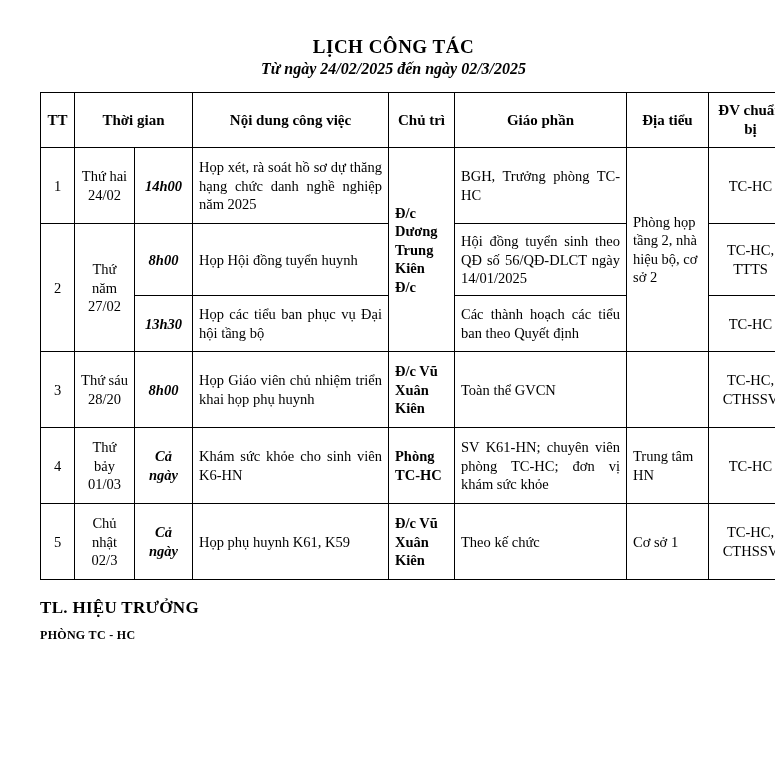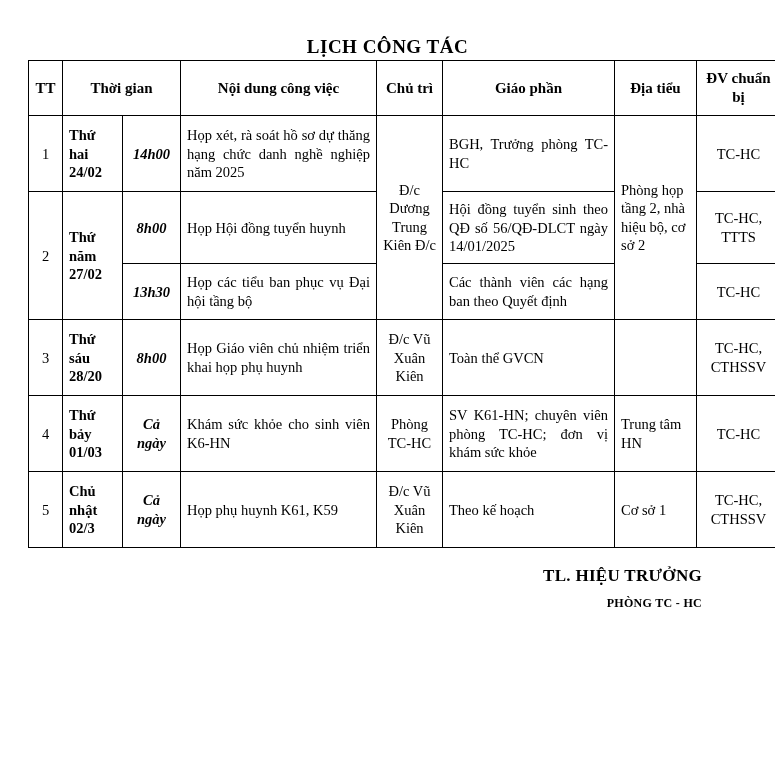--- a/index.html
+++ b/index.html
@@ -12,21 +12,21 @@
     background: #ffffff;
     font-family: "Liberation Serif", serif;
     color: #000000;
     overflow: hidden;
   }
   .page {
     position: relative;
     width: 775px;
     height: 775px;
     box-sizing: border-box;
-    padding: 28px 28px 0 28px;
+    padding: 28px 28px 0 40px;
   }
   .doc-title {
     text-align: center;
     font-size: 19px;
     font-weight: bold;
     letter-spacing: 0.5px;
     margin: 8px 0 2px 0;
   }
   .doc-subtitle {
     text-align: center;
@@ -60,56 +60,57 @@
   .col-chair { width: 66px; }
   .col-part { width: 172px; }
   .col-place { width: 82px; }
   .col-unit { width: 84px; }
 
   td.tt {
     text-align: center;
     font-size: 15px;
   }
   td.day {
-    text-align: left;
-    font-weight: bold;
+    text-align: center;
+    font-weight: normal;
     font-size: 15px;
     width: 60px;
   }
   td.hour {
     text-align: center;
     font-weight: bold;
     font-size: 15px;
     font-style: italic;
   }
   td.content {
     text-align: justify;
     text-align-last: left;
     hyphens: auto;
   }
   td.chair {
-    text-align: center;
+    text-align: left;
+    font-weight: bold;
   }
   td.part {
     text-align: justify;
     text-align-last: left;
     margin-left: 17px;
   }
   td.place {
     text-align: left;
   }
   td.unit {
     text-align: center;
   }
   .signature {
     margin-top: 18px;
     width: 720px;
     margin-left: auto;
     margin-right: auto;
-    text-align: right;
+    text-align: left;
     padding-right: 46px;
     box-sizing: border-box;
   }
   .signature .line1 {
     font-weight: bold;
     font-size: 17px;
     letter-spacing: 0.3px;
     margin-bottom: 10px;
   }
   .signature .line2 {
@@ -117,20 +118,21 @@
     font-size: 12px;
     letter-spacing: 0.3px;
   }
 </style>
 </head>
 <body>
 
 <div class="page">
 
   <div class="doc-title">LỊCH CÔNG TÁC</div>
+  <div class="doc-subtitle">Từ ngày 24/02/2025 đến ngày 02/3/2025</div>
 
   <table class="schedule">
     <colgroup>
       <col class="col-tt">
       <col style="width:60px">
       <col style="width:58px">
       <col class="col-content">
       <col class="col-chair">
       <col class="col-part">
       <col class="col-place">
@@ -165,21 +167,21 @@
         <td class="day" rowspan="2">Thứ năm 27/02</td>
         <td class="hour">8h00</td>
         <td class="content">Họp Hội đồng tuyển huynh</td>
         <td class="part">Hội đồng tuyển sinh theo QĐ số 56/QĐ-DLCT ngày 14/01/2025</td>
         <td class="unit">TC-HC, TTTS</td>
       </tr>
 
       <tr style="height:56px">
         <td class="hour">13h30</td>
         <td class="content">Họp các tiểu ban phục vụ Đại hội tầng bộ</td>
-        <td class="part">Các thành viên các hạng ban theo Quyết định</td>
+        <td class="part">Các thành hoạch các tiểu ban theo Quyết định</td>
         <td class="unit">TC-HC</td>
       </tr>
 
       <tr style="height:76px">
         <td class="tt">3</td>
         <td class="day">Thứ sáu 28/20</td>
         <td class="hour">8h00</td>
         <td class="content">Họp Giáo viên chủ nhiệm triển khai họp phụ huynh</td>
         <td class="chair">Đ/c Vũ Xuân Kiên</td>
         <td class="part">Toàn thể GVCN</td>
@@ -197,21 +199,21 @@
         <td class="place">Trung tâm HN</td>
         <td class="unit">TC-HC</td>
       </tr>
 
       <tr style="height:76px">
         <td class="tt">5</td>
         <td class="day">Chủ nhật 02/3</td>
         <td class="hour">Cả ngày</td>
         <td class="content">Họp phụ huynh K61, K59</td>
         <td class="chair">Đ/c Vũ Xuân Kiên</td>
-        <td class="part">Theo kế hoạch</td>
+        <td class="part">Theo kế chức</td>
         <td class="place">Cơ sở 1</td>
         <td class="unit">TC-HC, CTHSSV</td>
       </tr>
     </tbody>
   </table>
 
   <div class="signature">
     <div class="line1">TL. HIỆU TRƯỞNG</div>
     <div class="line2">PHÒNG TC - HC</div>
   </div>

